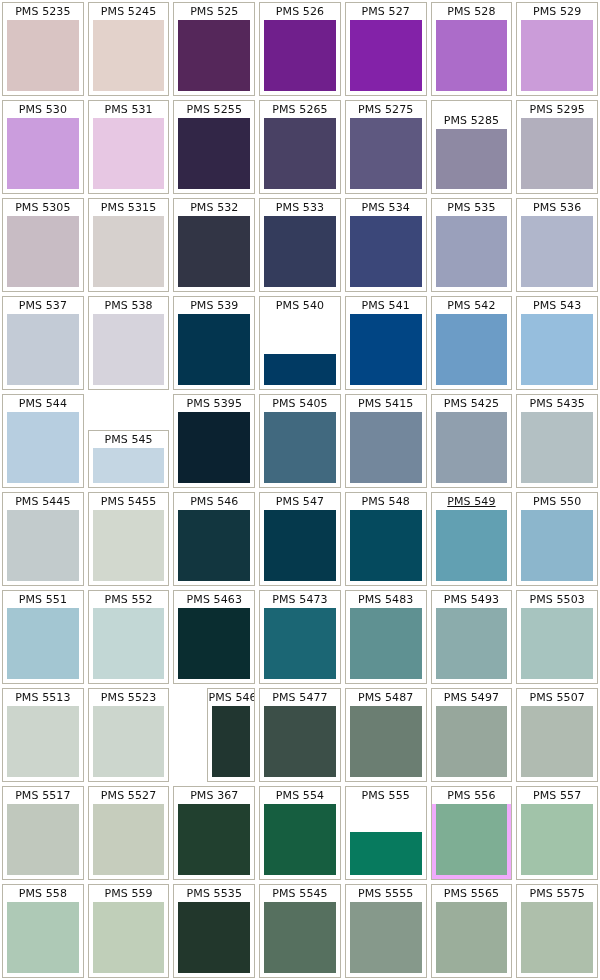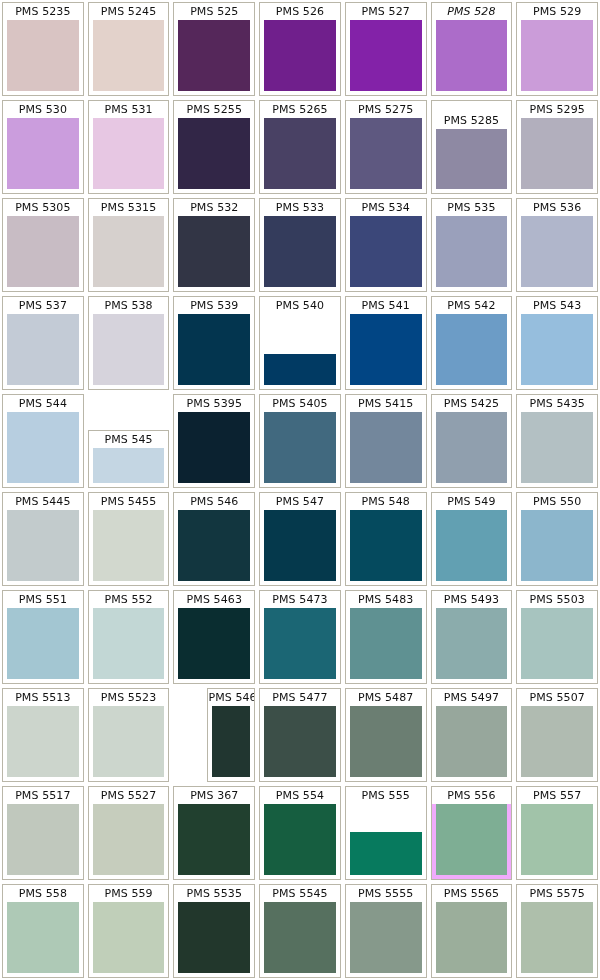--- a/index.html
+++ b/index.html
@@ -70,21 +70,21 @@
     </div>
     <div class="swatch-card" style="border-color: rgb(185, 182, 168); background: rgb(255, 255, 255);">
       <div class="swatch-label" style="color: rgb(17, 17, 17);">PMS 526</div>
       <div class="swatch-color" style="background: rgb(112, 31, 140);"></div>
     </div>
     <div class="swatch-card" style="border-color: rgb(185, 182, 168); background: rgb(255, 255, 255);">
       <div class="swatch-label" style="color: rgb(17, 17, 17);">PMS 527</div>
       <div class="swatch-color" style="background: rgb(131, 34, 168);"></div>
     </div>
     <div class="swatch-card" style="border-color: rgb(185, 182, 168); background: rgb(255, 255, 255);">
-      <div class="swatch-label" style="color: rgb(17, 17, 17); font-style: italic;">PMS 528</div>
+      <div class="swatch-label" style="color: rgb(17, 17, 17);">PMS 528</div>
       <div class="swatch-color" style="background: rgb(172, 108, 201);"></div>
     </div>
     <div class="swatch-card" style="border-color: rgb(185, 182, 168); background: rgb(255, 255, 255);">
       <div class="swatch-label" style="color: rgb(17, 17, 17);">PMS 529</div>
       <div class="swatch-color" style="background: rgb(203, 156, 217);"></div>
     </div>
     <div class="swatch-card" style="border-color: rgb(185, 182, 168); background: rgb(255, 255, 255);">
       <div class="swatch-label" style="color: rgb(17, 17, 17);">PMS 530</div>
       <div class="swatch-color" style="background: rgb(203, 157, 221);"></div>
     </div>
@@ -210,21 +210,21 @@
     </div>
     <div class="swatch-card" style="border-color: rgb(185, 182, 168); background: rgb(255, 255, 255);">
       <div class="swatch-label" style="color: rgb(17, 17, 17);">PMS 547</div>
       <div class="swatch-color" style="background: rgb(5, 57, 76);"></div>
     </div>
     <div class="swatch-card" style="border-color: rgb(185, 182, 168); background: rgb(255, 255, 255);">
       <div class="swatch-label" style="color: rgb(17, 17, 17);">PMS 548</div>
       <div class="swatch-color" style="background: rgb(5, 74, 94);"></div>
     </div>
     <div class="swatch-card" style="border-color: rgb(185, 182, 168); background: rgb(255, 255, 255);">
-      <div class="swatch-label" style="color: rgb(17, 17, 17);">PMS 549</div>
+      <div class="swatch-label" style="color: rgb(17, 17, 17); text-decoration: underline;">PMS 549</div>
       <div class="swatch-color" style="background: rgb(98, 160, 178);"></div>
     </div>
     <div class="swatch-card" style="border-color: rgb(185, 182, 168); background: rgb(255, 255, 255);">
       <div class="swatch-label" style="color: rgb(17, 17, 17);">PMS 550</div>
       <div class="swatch-color" style="background: rgb(140, 182, 204);"></div>
     </div>
     <div class="swatch-card" style="border-color: rgb(185, 182, 168); background: rgb(255, 255, 255);">
       <div class="swatch-label" style="color: rgb(17, 17, 17);">PMS 551</div>
       <div class="swatch-color" style="background: rgb(163, 198, 210);"></div>
     </div>

